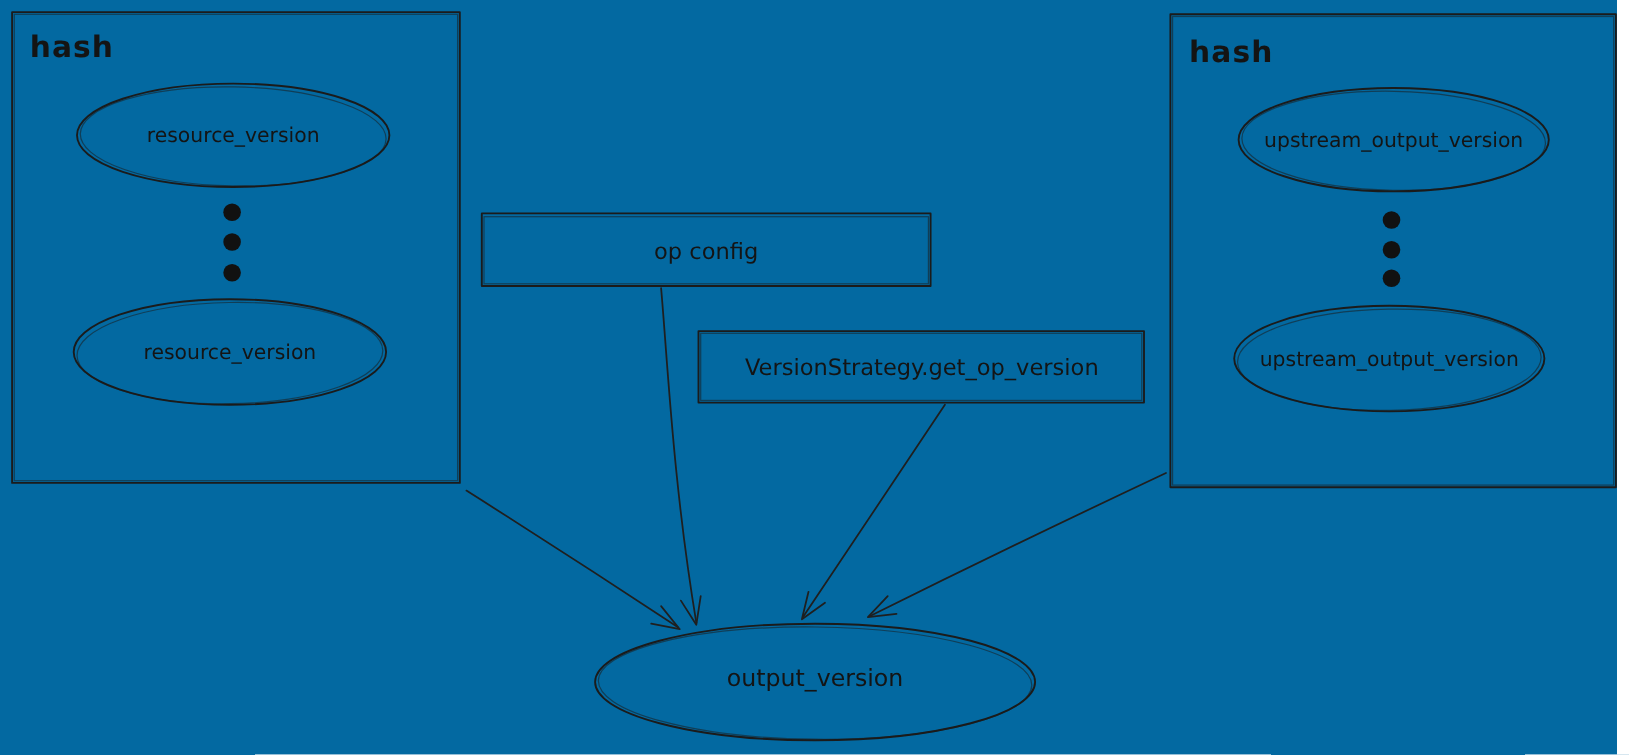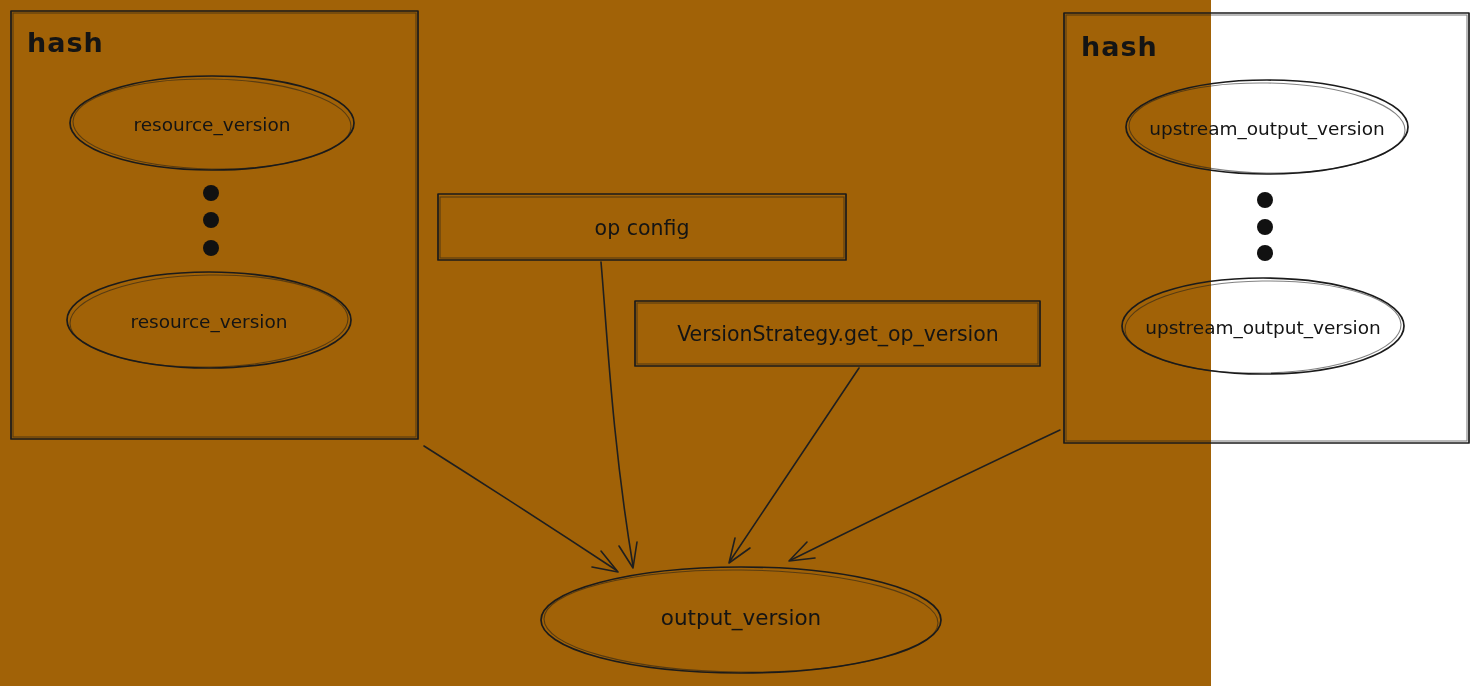--- a/index.html
+++ b/index.html
@@ -6,23 +6,23 @@
     margin: 0;
     padding: 0;
     background: #ffffff;
     width: 1481px;
     height: 686px;
     overflow: hidden;
     font-family: "DejaVu Sans", sans-serif;
   }
   .canvas {
     position: relative;
-    width: 1211px;
+    width: 1470px;
     height: 686px;
-    background: #a16207;
+    background: #0369a1;
   }
   svg { display: block; }
   .sk {
     fill: none;
     stroke: #1b1b1b;
     stroke-width: 1.7;
     stroke-linecap: round;
     stroke-linejoin: round;
   }
   .sk2 {

